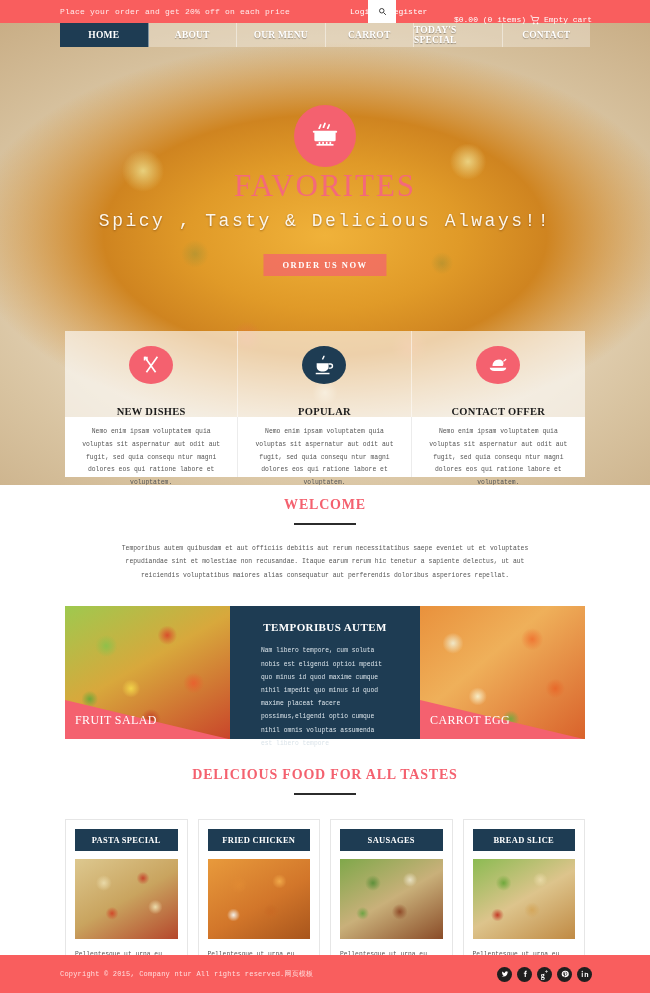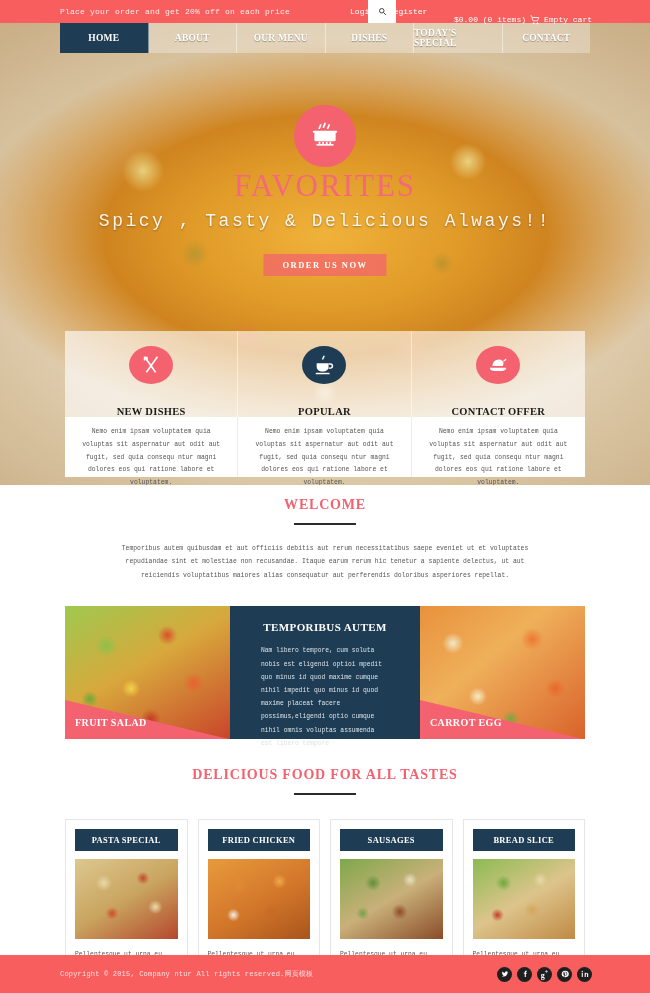--- a/index.html
+++ b/index.html
@@ -78,21 +78,21 @@
       radial-gradient(circle 18px at 50% 80%, rgba(245,235,205,.6), transparent 70%),
       radial-gradient(circle 20px at 30% 50%, rgba(120,140,60,.35), transparent 70%),
       radial-gradient(circle 16px at 68% 52%, rgba(110,130,55,.3), transparent 70%);
   }
 
   
   .nav {
     position: relative;
     z-index: 10;
     margin: 0 60px 0 60px;
-    height: 30px;
+    height: 24px;
     display: flex;
     background: rgba(255,255,255,.30);
   }
   .nav-item {
     flex: 1;
     display: flex; align-items: center; justify-content: center;
     font-size: 9.5px;
     font-weight: bold;
     color: #ffffff;
     letter-spacing: .2px;
@@ -268,22 +268,22 @@
     left: 0; bottom: 0;
     width: 100%;
     height: 48px;
     background: #f4616f;
     clip-path: polygon(0 18%, 100% 100%, 100% 100%, 0 100%);
   }
   .mid-ribbon-label {
     position: absolute;
     left: 10px; bottom: 11px;
     color: #ffffff;
-    font-size: 10px;
-    font-weight: bold;
+    font-size: 12px;
+    font-weight: normal;
     letter-spacing: .4px;
   }
   .mid-panel {
     flex: 1;
     background: #1e3c53;
     padding: 15px 31px;
   }
   .mid-panel-title {
     color: #ffffff;
     font-size: 11px;
@@ -429,21 +429,21 @@
   </div>
 </div>
 
 <div class="hero">
   <div class="hero-bg"></div>
 
   <nav class="nav">
     <div class="nav-item active">HOME</div>
     <div class="nav-item">ABOUT</div>
     <div class="nav-item">OUR MENU</div>
-    <div class="nav-item">DISHES</div>
+    <div class="nav-item">CARROT</div>
     <div class="nav-item">TODAY'S SPECIAL</div>
     <div class="nav-item">CONTACT</div>
   </nav>
 
   <div class="hero-badge">
     <svg viewBox="0 0 32 32" fill="none" stroke="#fff" stroke-width="1.6">
       <path d="M12 5c0 2-1.5 2.5-1.5 4.5M16 3.5c0 2.2-1.5 2.8-1.5 5M20 5c0 2-1.5 2.5-1.5 4.5"></path>
       <rect x="6" y="12" width="20" height="9" rx="1.2" fill="#fff" stroke="none"></rect>
       <rect x="4.5" y="11" width="23" height="2" rx="1" fill="#fff" stroke="none"></rect>
       <rect x="8" y="23.5" width="16" height="1.6" fill="#fff" stroke="none"></rect>

